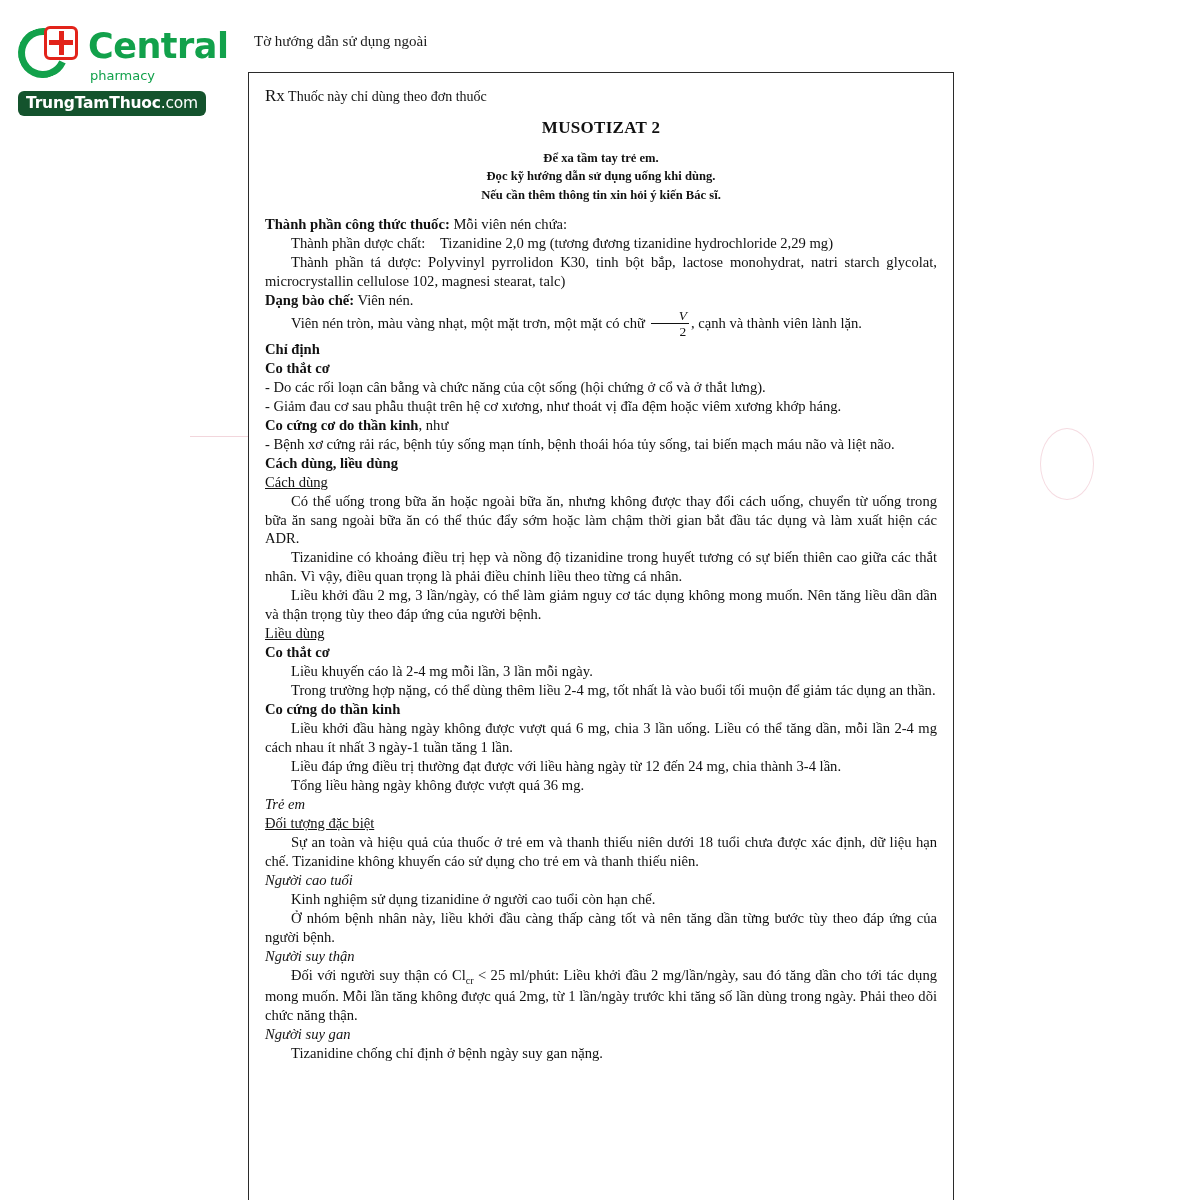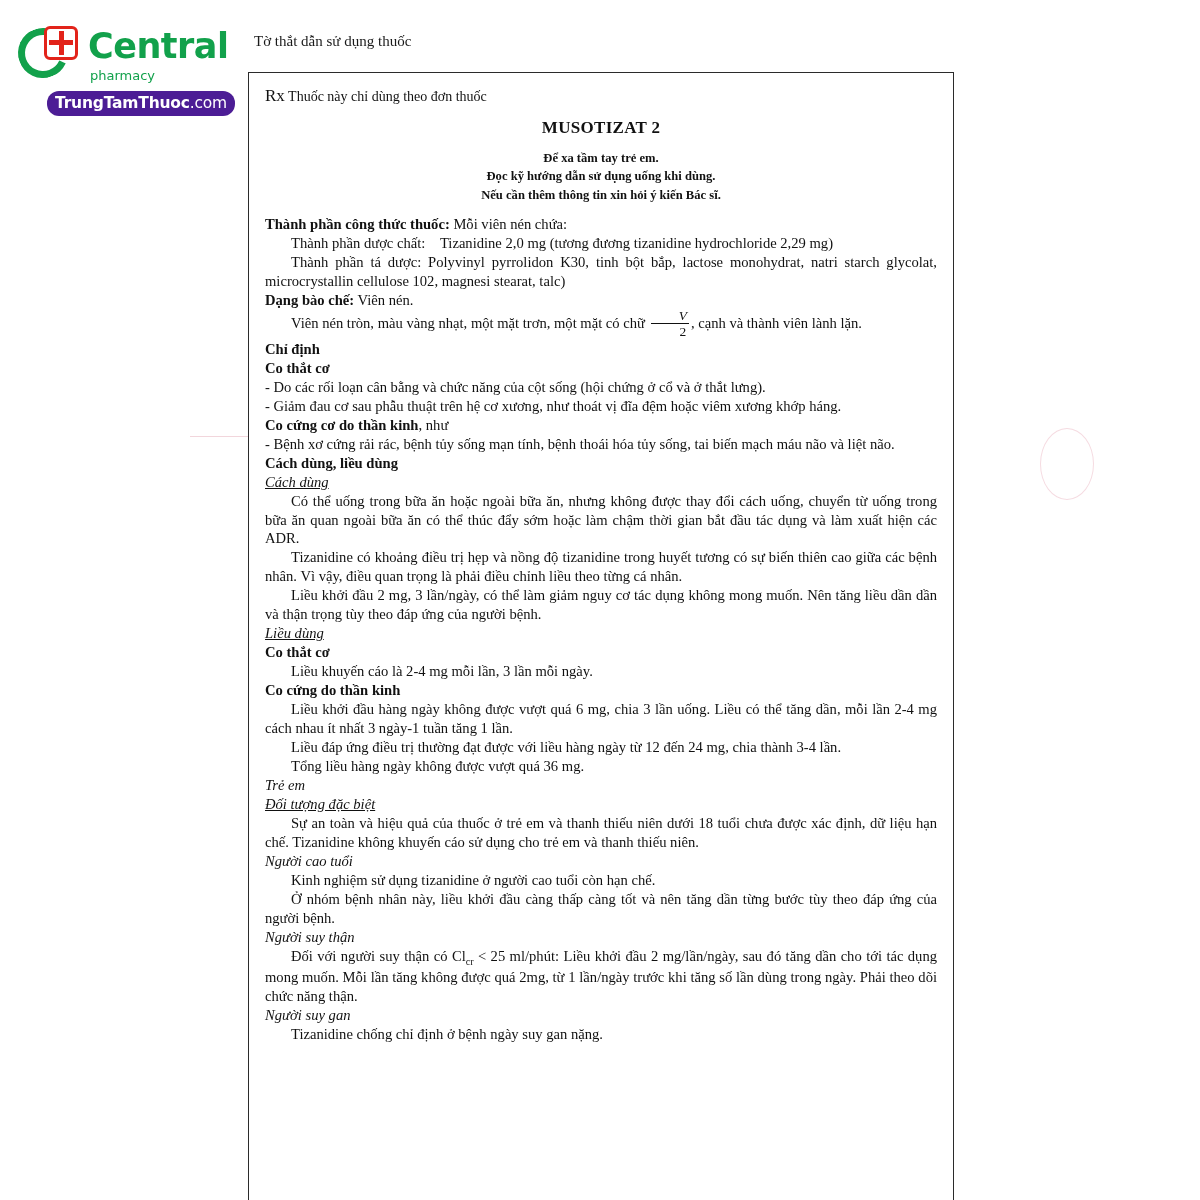--- a/index.html
+++ b/index.html
@@ -77,30 +77,29 @@
   }
   .brand-sub {
     font-family: "DejaVu Sans", sans-serif;
     font-size: 13px;
     color: #12a14b;
     margin-top: 5px;
     margin-left: 2px;
   }
   .brand-url {
     margin-top: 7px;
-    background: #4c1d95;
+    background: #14532d;
     color: #ffffff;
     font-family: "DejaVu Sans", sans-serif;
     font-size: 15.5px;
     font-weight: bold;
     padding: 3px 8px 4px 8px;
     display: inline-block;
-    border-radius: 12px;
+    border-radius: 6px;
     letter-spacing: -0.2px;
-    margin-left: 29px;
   }
   .brand-url .u-light { font-weight: normal; }
 
   
   .scan-mark {
     position: absolute;
     background: transparent;
     border-top: 1px solid #f0cfd6;
     opacity: 0.85;
   }
@@ -163,21 +162,20 @@
     margin-bottom: 11px;
   }
   .h-inline {
     font-weight: bold;
   }
   .h-block {
     font-weight: bold;
     margin-top: 3px;
   }
   .h-italic {
-    font-style: italic;
     text-decoration: underline;
     margin-top: 2px;
   }
   .h-italic-plain {
     font-style: italic;
     margin-top: 2px;
   }
   p.b {
     margin: 0 0 0 0;
   }
@@ -227,21 +225,21 @@
       <div class="brand-name">Central</div>
       <div class="brand-sub">pharmacy</div>
     </div>
   </div>
   <div class="brand-url"><span>TrungTamThuoc</span><span class="u-light">.com</span></div>
 </div>
 
 <div class="scan-mark" style="left:190px; top:436px; width:60px;"></div>
 <div class="scan-blob" style="left:1040px; top:428px; width:52px; height:70px;"></div>
 
-<div class="sheet-label">Tờ thắt dẫn sử dụng thuốc</div>
+<div class="sheet-label">Tờ hướng dẫn sử dụng ngoài</div>
 
 <div class="sheet">
   <div class="doc">
 
     <div class="rx-line">
       <span class="rx">Rx</span>
       <span>Thuốc này chỉ dùng theo đơn thuốc</span>
     </div>
 
     <div class="prod-name">MUSOTIZAT 2</div>
@@ -275,27 +273,28 @@
     <p class="b h-block">Co thắt cơ</p>
     <p class="b">- Do các rối loạn cân bằng và chức năng của cột sống (hội chứng ở cổ và ở thắt lưng).</p>
     <p class="b">- Giảm đau cơ sau phẫu thuật trên hệ cơ xương, như thoát vị đĩa đệm hoặc viêm xương khớp háng.</p>
     <p class="b">
       <span class="h-inline">Co cứng cơ do thần kinh</span><span>, như</span>
     </p>
     <p class="b">- Bệnh xơ cứng rải rác, bệnh tủy sống mạn tính, bệnh thoái hóa tủy sống, tai biến mạch máu não và liệt não.</p>
 
     <p class="b h-block gap">Cách dùng, liều dùng</p>
     <p class="b h-italic">Cách dùng</p>
-    <p class="b ind">Có thể uống trong bữa ăn hoặc ngoài bữa ăn, nhưng không được thay đổi cách uống, chuyển từ uống trong bữa ăn quan ngoài bữa ăn có thể thúc đẩy sớm hoặc làm chậm thời gian bắt đầu tác dụng và làm xuất hiện các ADR.</p>
-    <p class="b ind">Tizanidine có khoảng điều trị hẹp và nồng độ tizanidine trong huyết tương có sự biến thiên cao giữa các bệnh nhân. Vì vậy, điều quan trọng là phải điều chỉnh liều theo từng cá nhân.</p>
+    <p class="b ind">Có thể uống trong bữa ăn hoặc ngoài bữa ăn, nhưng không được thay đổi cách uống, chuyển từ uống trong bữa ăn sang ngoài bữa ăn có thể thúc đẩy sớm hoặc làm chậm thời gian bắt đầu tác dụng và làm xuất hiện các ADR.</p>
+    <p class="b ind">Tizanidine có khoảng điều trị hẹp và nồng độ tizanidine trong huyết tương có sự biến thiên cao giữa các thắt nhân. Vì vậy, điều quan trọng là phải điều chỉnh liều theo từng cá nhân.</p>
     <p class="b ind">Liều khởi đầu 2 mg, 3 lần/ngày, có thể làm giảm nguy cơ tác dụng không mong muốn. Nên tăng liều dần dần và thận trọng tùy theo đáp ứng của người bệnh.</p>
 
     <p class="b h-italic">Liều dùng</p>
     <p class="b h-block">Co thắt cơ</p>
     <p class="b ind">Liều khuyến cáo là 2-4 mg mỗi lần, 3 lần mỗi ngày.</p>
+    <p class="b ind">Trong trường hợp nặng, có thể dùng thêm liều 2-4 mg, tốt nhất là vào buổi tối muộn để giảm tác dụng an thần.</p>
     <p class="b h-block">Co cứng do thần kinh</p>
     <p class="b ind">Liều khởi đầu hàng ngày không được vượt quá 6 mg, chia 3 lần uống. Liều có thể tăng dần, mỗi lần 2-4 mg cách nhau ít nhất 3 ngày-1 tuần tăng 1 lần.</p>
     <p class="b ind">Liều đáp ứng điều trị thường đạt được với liều hàng ngày từ 12 đến 24 mg, chia thành 3-4 lần.</p>
     <p class="b ind">Tổng liều hàng ngày không được vượt quá 36 mg.</p>
 
     <p class="b h-italic-plain">Trẻ em</p>
     <p class="b h-italic">Đối tượng đặc biệt</p>
     <p class="b ind">Sự an toàn và hiệu quả của thuốc ở trẻ em và thanh thiếu niên dưới 18 tuổi chưa được xác định, dữ liệu hạn chế. Tizanidine không khuyến cáo sử dụng cho trẻ em và thanh thiếu niên.</p>
     <p class="b h-italic-plain">Người cao tuổi</p>
     <p class="b ind">Kinh nghiệm sử dụng tizanidine ở người cao tuổi còn hạn chế.</p>

